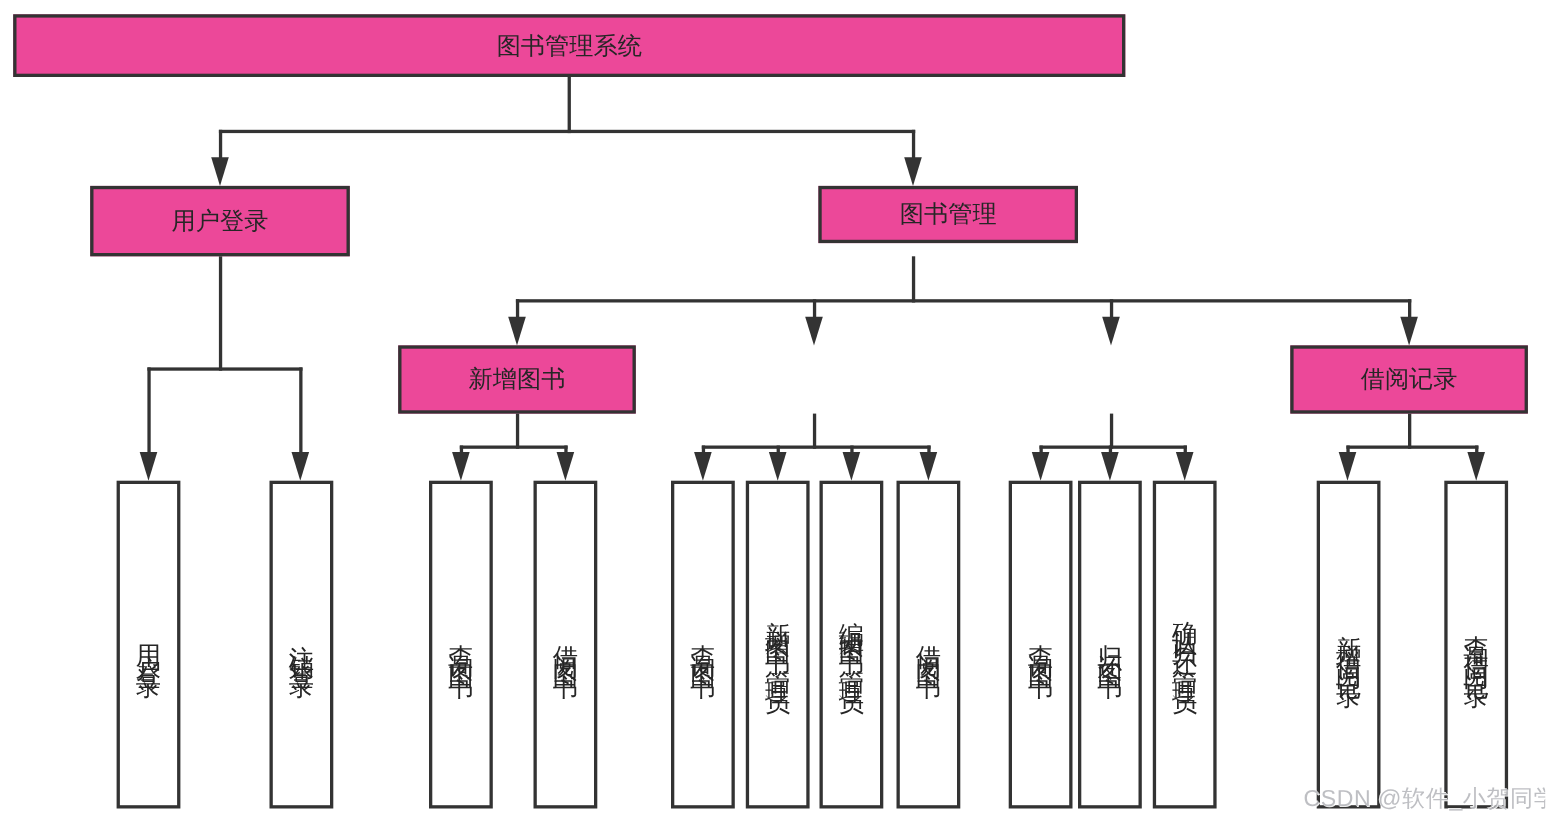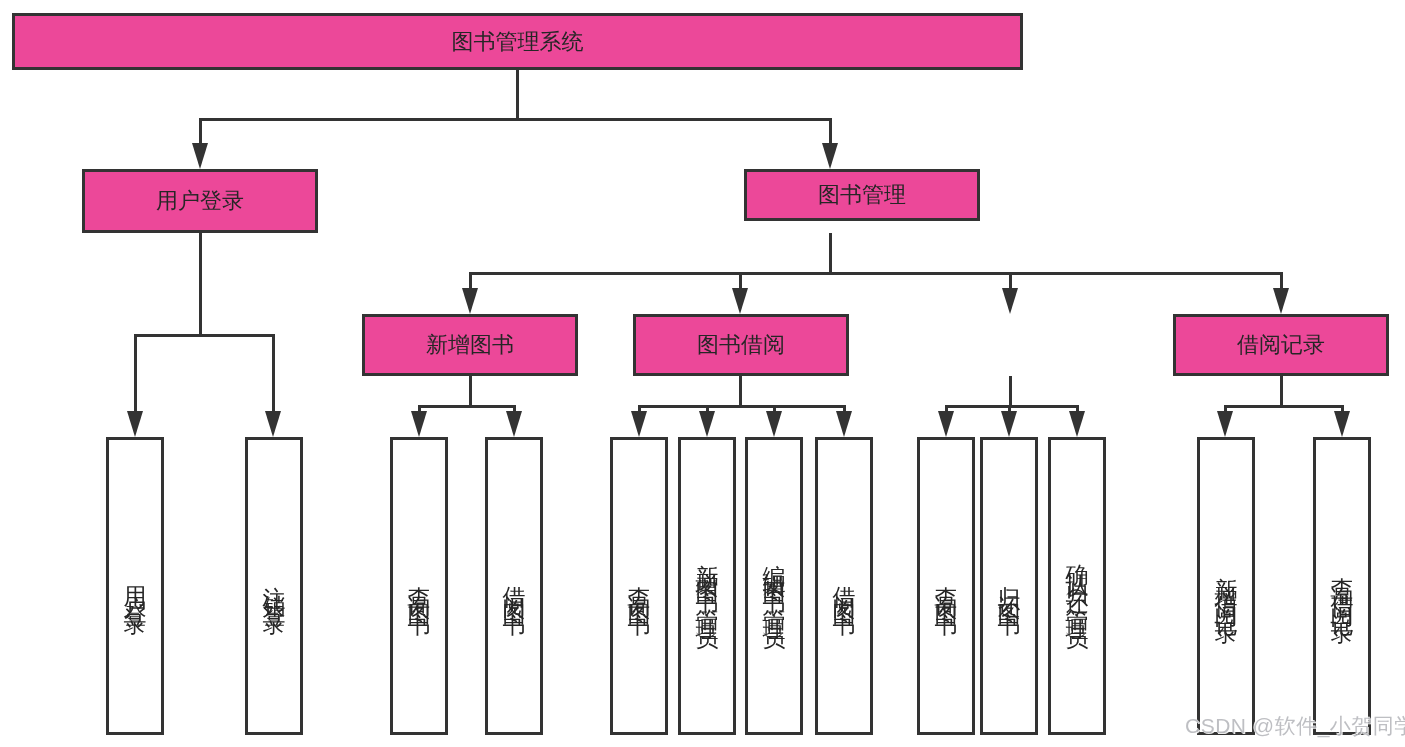--- a/index.html
+++ b/index.html
@@ -99,23 +99,20 @@
   <div class="v" style="left:1009px;top:272px;height:22px"></div>
   <div class="v" style="left:1280px;top:272px;height:22px"></div>
   <div class="tri" style="left:462px;top:288px"></div>
   <div class="tri" style="left:732px;top:288px"></div>
   <div class="tri" style="left:1002px;top:288px"></div>
   <div class="tri" style="left:1273px;top:288px"></div>
 
   <div class="node" style="left:362px;top:314px;width:216px;height:62px">
     <span>新增图书</span>
   </div>
-  <div class="node" style="left:633px;top:314px;width:216px;height:62px">
-    <span>图书借阅</span>
-  </div>
   <div class="node" style="left:1173px;top:314px;width:216px;height:62px">
     <span>借阅记录</span>
   </div>
 
   <div class="v" style="left:469px;top:376px;height:32px"></div>
   <div class="h" style="left:418px;top:405px;width:98px"></div>
   <div class="v" style="left:418px;top:405px;height:14px"></div>
   <div class="v" style="left:513px;top:405px;height:14px"></div>
   <div class="tri" style="left:411px;top:411px"></div>
   <div class="tri" style="left:506px;top:411px"></div>

